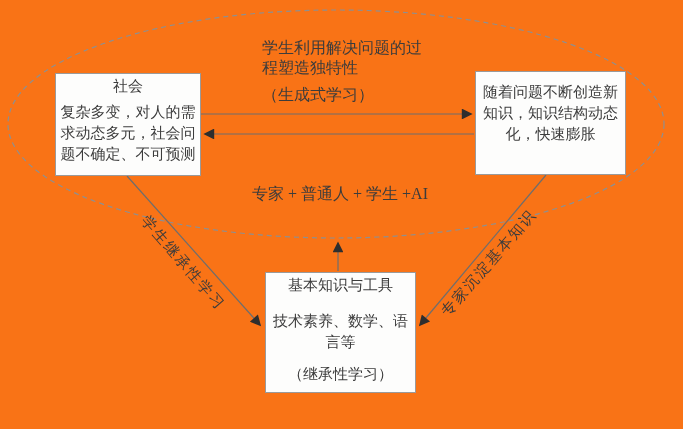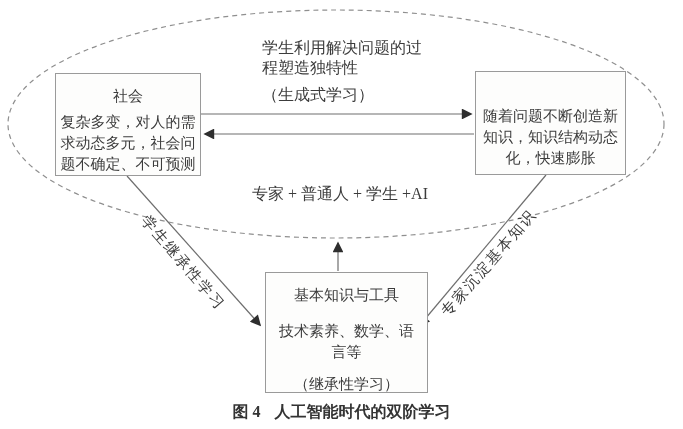--- a/index.html
+++ b/index.html
@@ -1,45 +1,45 @@
 <!DOCTYPE html>
 <html><head>
 <meta charset="utf-8">
 <style>
   html,body { margin:0; padding:0; background:#e8e8e8; }
   .stage {
     position:relative;
     width:683px; height:429px;
     margin:0 auto;
-    background:#ffffff;
+    background:#f97316;
     font-family:"Liberation Serif","DejaVu Serif",serif;
     color:#3c3c3c;
     overflow:hidden;
   }
   svg.layer { position:absolute; left:0; top:0; width:683px; height:429px; }
 
   .box {
     position:absolute;
     background:#fdfdfc;
     border:1.4px solid #9a9a9a;
     box-sizing:border-box;
     text-align:center;
-    padding-top:12px;
+    padding-top:2px;
   }
   .box-title { font-size:15px; line-height:21px; }
   .box-body  { font-size:15px; line-height:21px; white-space:pre-line; }
   .box-mode  { font-size:15px; line-height:21px; }
 
   .society-box   { left:55px;  top:73px;  width:146px; height:103px; }
   .society-box .box-body { margin-top:5px; }
 
   .knowledge-box { left:475px; top:71px;  width:151px; height:104px; }
-  .knowledge-box .box-body { margin-top:22px; }
+  .knowledge-box .box-body { margin-top:8px; }
 
-  .foundation-box { left:265px; top:272px; width:163px; height:121px; }
+  .foundation-box { left:265px; top:272px; width:151px; height:121px; }
   .foundation-box .box-body { margin-top:15px; }
   .foundation-box .box-mode { margin-top:11px; }
 
   .gen-text {
     position:absolute; left:262px; top:38px; width:170px;
     font-size:16px; line-height:20px; white-space:pre-line; text-align:left;
   }
   .gen-mode {
     position:absolute; left:262px; top:85px; width:162px;
     font-size:16px; line-height:20px; text-align:left;
@@ -111,17 +111,14 @@
     <div class="box-title">基本知识与工具</div>
     <div class="box-body">技术素养、数学、语
 言等</div>
     <div class="box-mode">（继承性学习）</div>
   </div>
 
   <div class="edge-label left">学生继承性学习</div>
 
   <div class="edge-label right">专家沉淀基本知识</div>
 
-  <div class="caption">
-    <span class="prefix">图 4</span><span>人工智能时代的双阶学习</span>
-  </div>
 
 </div>
 
 </body></html>

